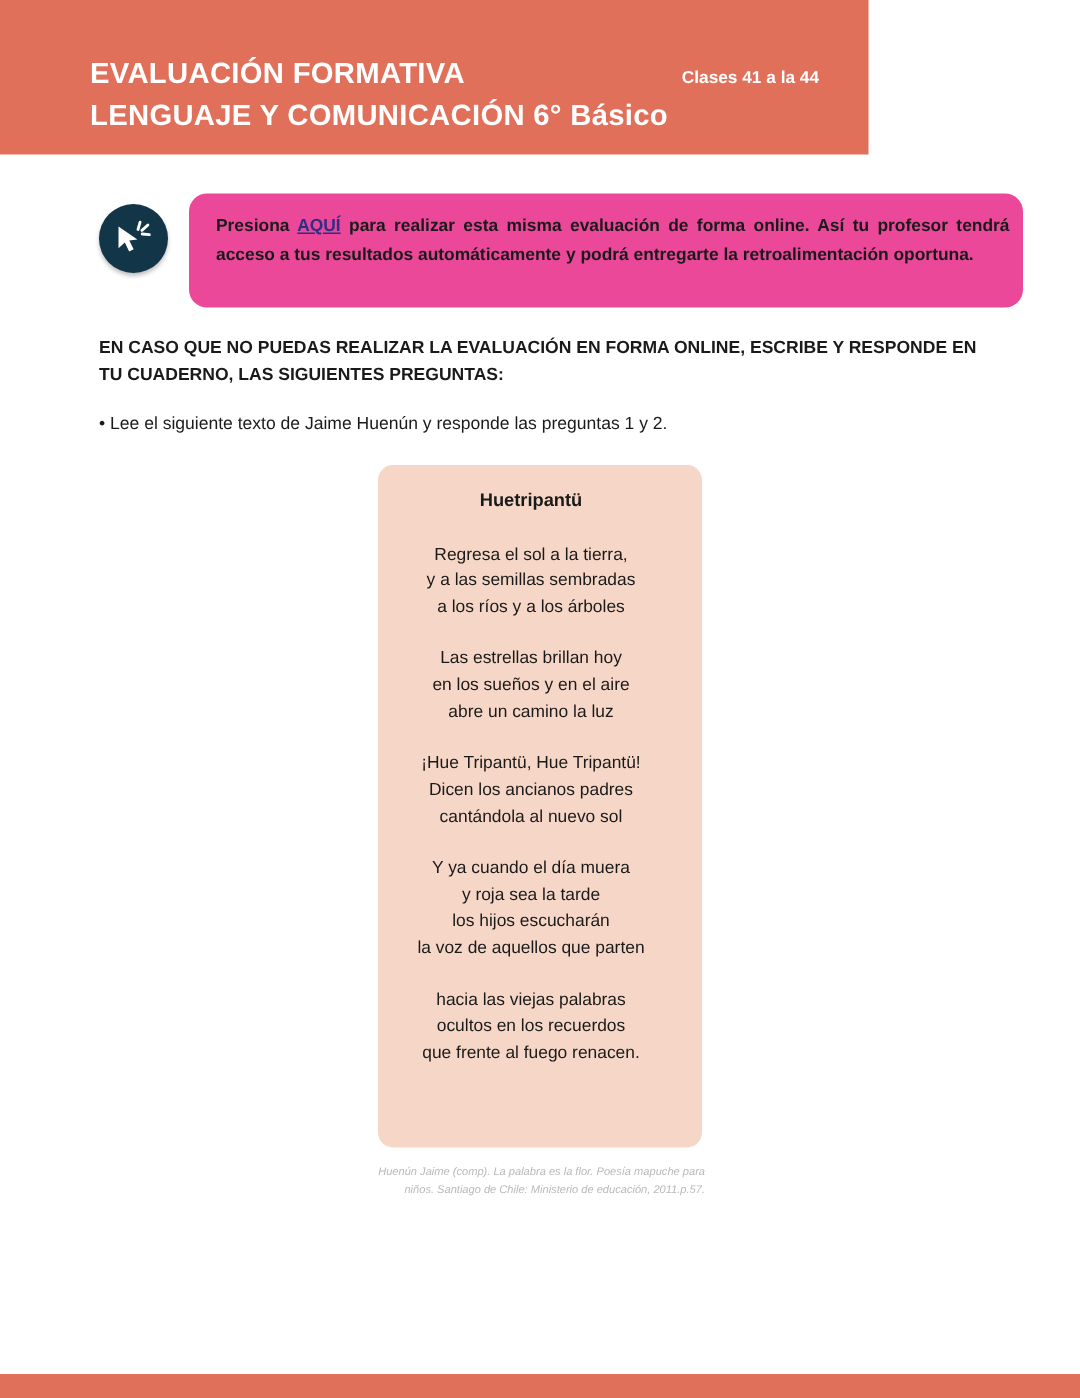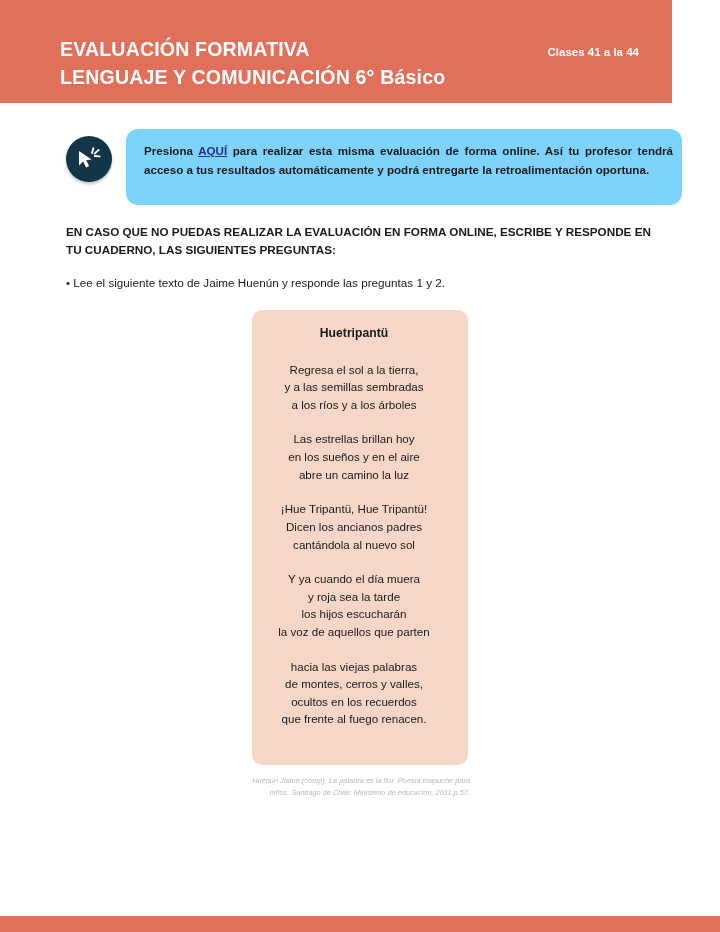--- a/index.html
+++ b/index.html
@@ -15,21 +15,21 @@
     color: #1a1a1a;
     position: relative;
     overflow: hidden;
   }
 
   
   .header-band {
     position: absolute;
     left: 0;
     top: 0;
-    width: 672px;
+    width: 579px;
     height: 103px;
     background: #e0705a;
   }
   .header-inner {
     position: absolute;
     left: 60px;
     top: 38px;
     right: 30px;
     height: 60px;
   }
@@ -80,21 +80,21 @@
     position: absolute;
     left: 9px;
     top: 9px;
   }
   .callout-box {
     position: absolute;
     left: 60px;
     top: 0;
     width: 556px;
     height: 76px;
-    background: #7dd3fc;
+    background: #ec4899;
     border-radius: 12px;
     box-sizing: border-box;
     padding: 13px 9px 10px 18px;
   }
   .callout-text {
     font-size: 11.6px;
     font-weight: bold;
     line-height: 1.62;
     text-align: justify;
     color: #1a1a1a;
@@ -235,21 +235,20 @@
         <span class="poem-line">cantándola al nuevo sol</span>
       </div>
       <div class="poem-stanza">
         <span class="poem-line">Y ya cuando el día muera</span>
         <span class="poem-line">y roja sea la tarde</span>
         <span class="poem-line">los hijos escucharán</span>
         <span class="poem-line">la voz de aquellos que parten</span>
       </div>
       <div class="poem-stanza">
         <span class="poem-line">hacia las viejas palabras</span>
-        <span class="poem-line">de montes, cerros y valles,</span>
         <span class="poem-line">ocultos en los recuerdos</span>
         <span class="poem-line">que frente al fuego renacen.</span>
       </div>
     </div>
 </div>
 
 <div class="citation">Huenún Jaime (comp). La palabra es la flor. Poesía mapuche para niños. Santiago de Chile: Ministerio de educación, 2011.p.57.</div>
 
 <div class="footer-band"></div>
 

